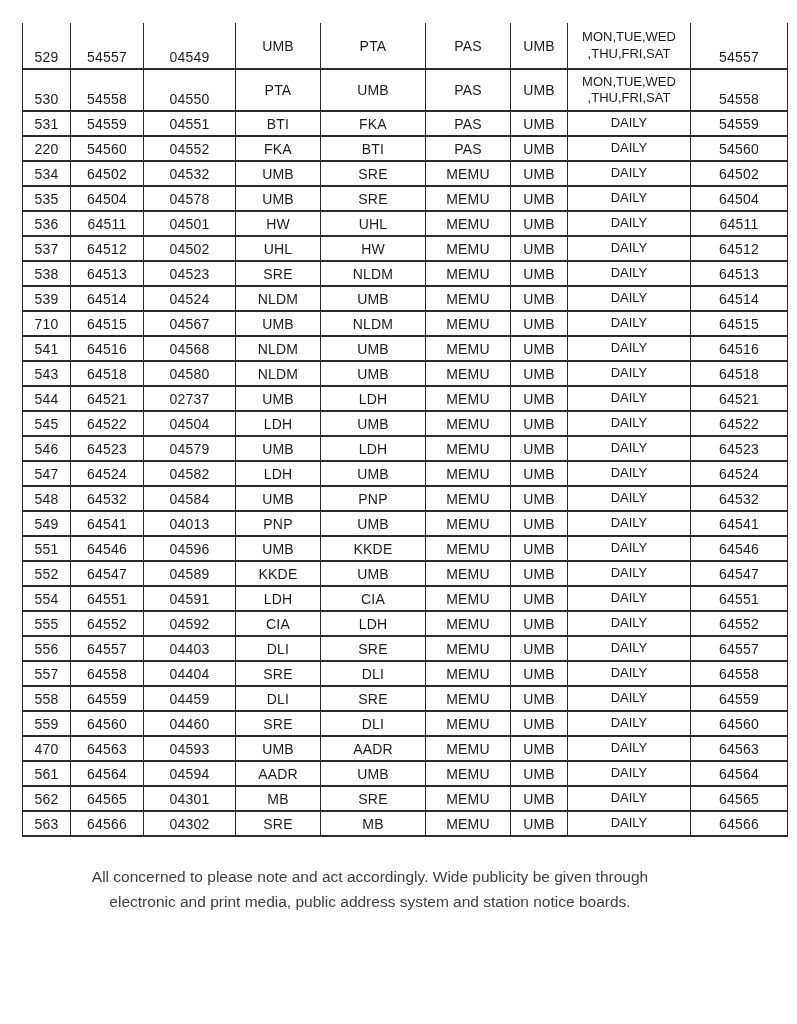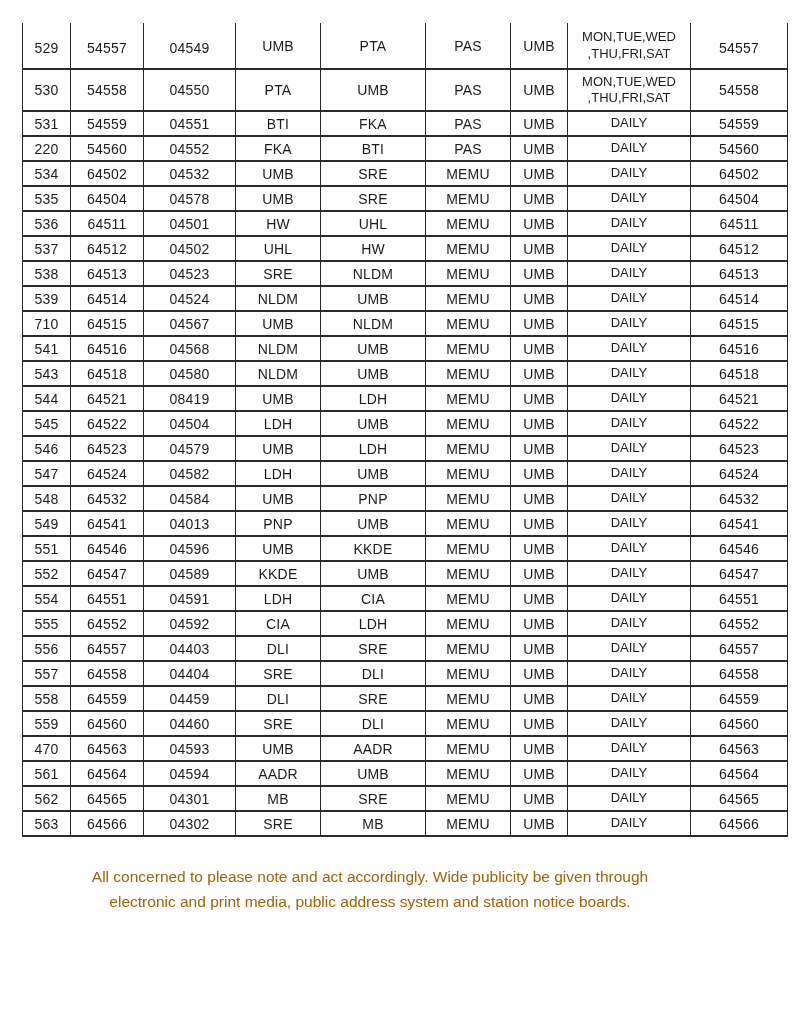--- a/index.html
+++ b/index.html
@@ -52,33 +52,33 @@
   }
   
   tr:first-child td { border-top: none; }
 
   tr { height: 25px; }
   tr.tall-a { height: 46px; }
   tr.tall-b { height: 42px; }
   
   tr.tall-a td.vbot, tr.tall-b td.vbot {
     vertical-align: bottom;
-    padding-bottom: 12px;
+    padding-bottom: 3px;
   }
   td.days-cell {
     font-size: 13px;
     line-height: 1.25;
     white-space: pre-line;
     letter-spacing: 0;
   }
   .footer {
     width: 740px;
     margin: 28px auto 0 0;
     text-align: center;
-    color: #a16207;
+    color: #404040;
     font-size: 15.5px;
     line-height: 1.6;
   }
 </style>
 </head>
 <body>
 
 <div class="page">
 
   <table class="train-table">
@@ -235,21 +235,21 @@
           <td>NLDM</td>
           <td>UMB</td>
           <td>MEMU</td>
           <td>UMB</td>
           <td class="days-cell">DAILY</td>
           <td>64518</td>
         </tr>
         <tr>
           <td>544</td>
           <td>64521</td>
-          <td>08419</td>
+          <td>02737</td>
           <td>UMB</td>
           <td>LDH</td>
           <td>MEMU</td>
           <td>UMB</td>
           <td class="days-cell">DAILY</td>
           <td>64521</td>
         </tr>
         <tr>
           <td>545</td>
           <td>64522</td>

